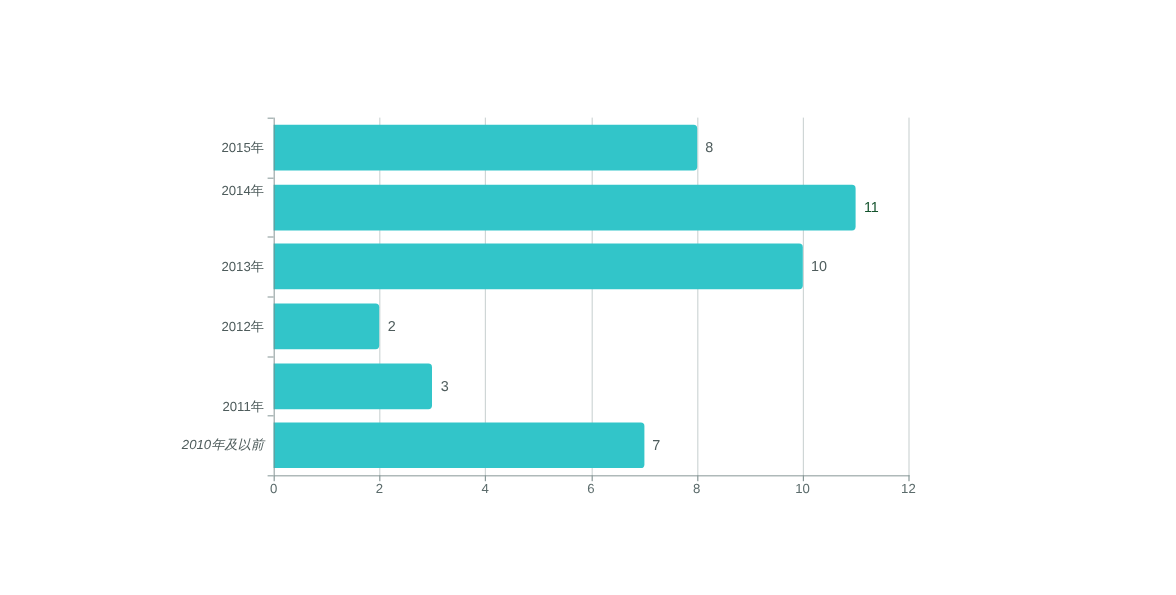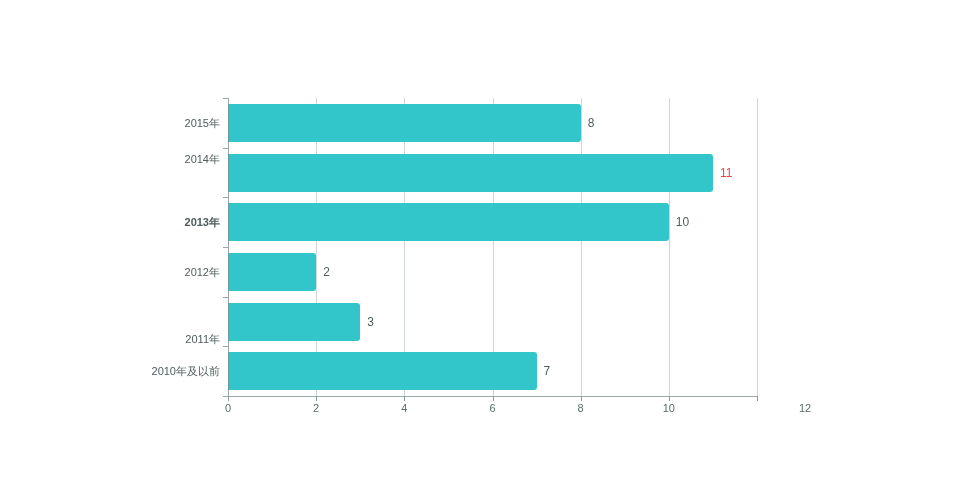--- a/index.html
+++ b/index.html
@@ -149,41 +149,41 @@
       <div class="x-tick-label" style="left: 316.167px;">2</div>
       <div class="x-tick-mark" style="left: 404.333px;"></div>
       <div class="x-tick-label" style="left: 404.333px;">4</div>
       <div class="x-tick-mark" style="left: 492.5px;"></div>
       <div class="x-tick-label" style="left: 492.5px;">6</div>
       <div class="x-tick-mark" style="left: 580.667px;"></div>
       <div class="x-tick-label" style="left: 580.667px;">8</div>
       <div class="x-tick-mark" style="left: 668.833px;"></div>
       <div class="x-tick-label" style="left: 668.833px;">10</div>
       <div class="x-tick-mark" style="left: 757px;"></div>
-      <div class="x-tick-label" style="left: 757px; margin-left: 48px;">12</div>
+      <div class="x-tick-label" style="left: 757px;">12</div>
     </div>
   <div id="y-ticks">
       <div class="y-tick-mark" style="top: 98px;"></div>
       <div class="y-tick-mark" style="top: 147.667px;"></div>
       <div class="y-tick-mark" style="top: 197.333px;"></div>
       <div class="y-tick-mark" style="top: 247px;"></div>
       <div class="y-tick-mark" style="top: 296.667px;"></div>
       <div class="y-tick-mark" style="top: 346.333px;"></div>
       <div class="y-tick-mark" style="top: 396px;"></div>
     </div>
   <div class="y-labels-col" id="y-labels">
       <div class="y-tick-label" style="top: 122.833px;">2015年</div>
       <div class="y-tick-label" style="top: 159px;">2014年</div>
-      <div class="y-tick-label" style="top: 222.167px; font-weight: bold;">2013年</div>
+      <div class="y-tick-label" style="top: 222.167px;">2013年</div>
       <div class="y-tick-label" style="top: 271.833px;">2012年</div>
       <div class="y-tick-label" style="top: 339px;">2011年</div>
-      <div class="y-tick-label" style="top: 371.167px;">2010年及以前</div>
+      <div class="y-tick-label" style="top: 371.167px; font-style: italic;">2010年及以前</div>
     </div>
   <div id="value-labels">
       <div class="bar-value" style="left: 587.667px; top: 122.833px; color: rgb(78, 92, 92);">8</div>
-      <div class="bar-value" style="left: 719.917px; top: 172.5px; color: #ef4444;">11</div>
+      <div class="bar-value" style="left: 719.917px; top: 172.5px; color: #14532d;">11</div>
       <div class="bar-value" style="left: 675.833px; top: 222.167px; color: rgb(78, 92, 92);">10</div>
       <div class="bar-value" style="left: 323.167px; top: 271.833px; color: rgb(78, 92, 92);">2</div>
       <div class="bar-value" style="left: 367.25px; top: 321.5px; color: rgb(78, 92, 92);">3</div>
       <div class="bar-value" style="left: 543.583px; top: 371.167px; color: rgb(78, 92, 92);">7</div>
     </div>
 
 </div>
 
 </body></html>

